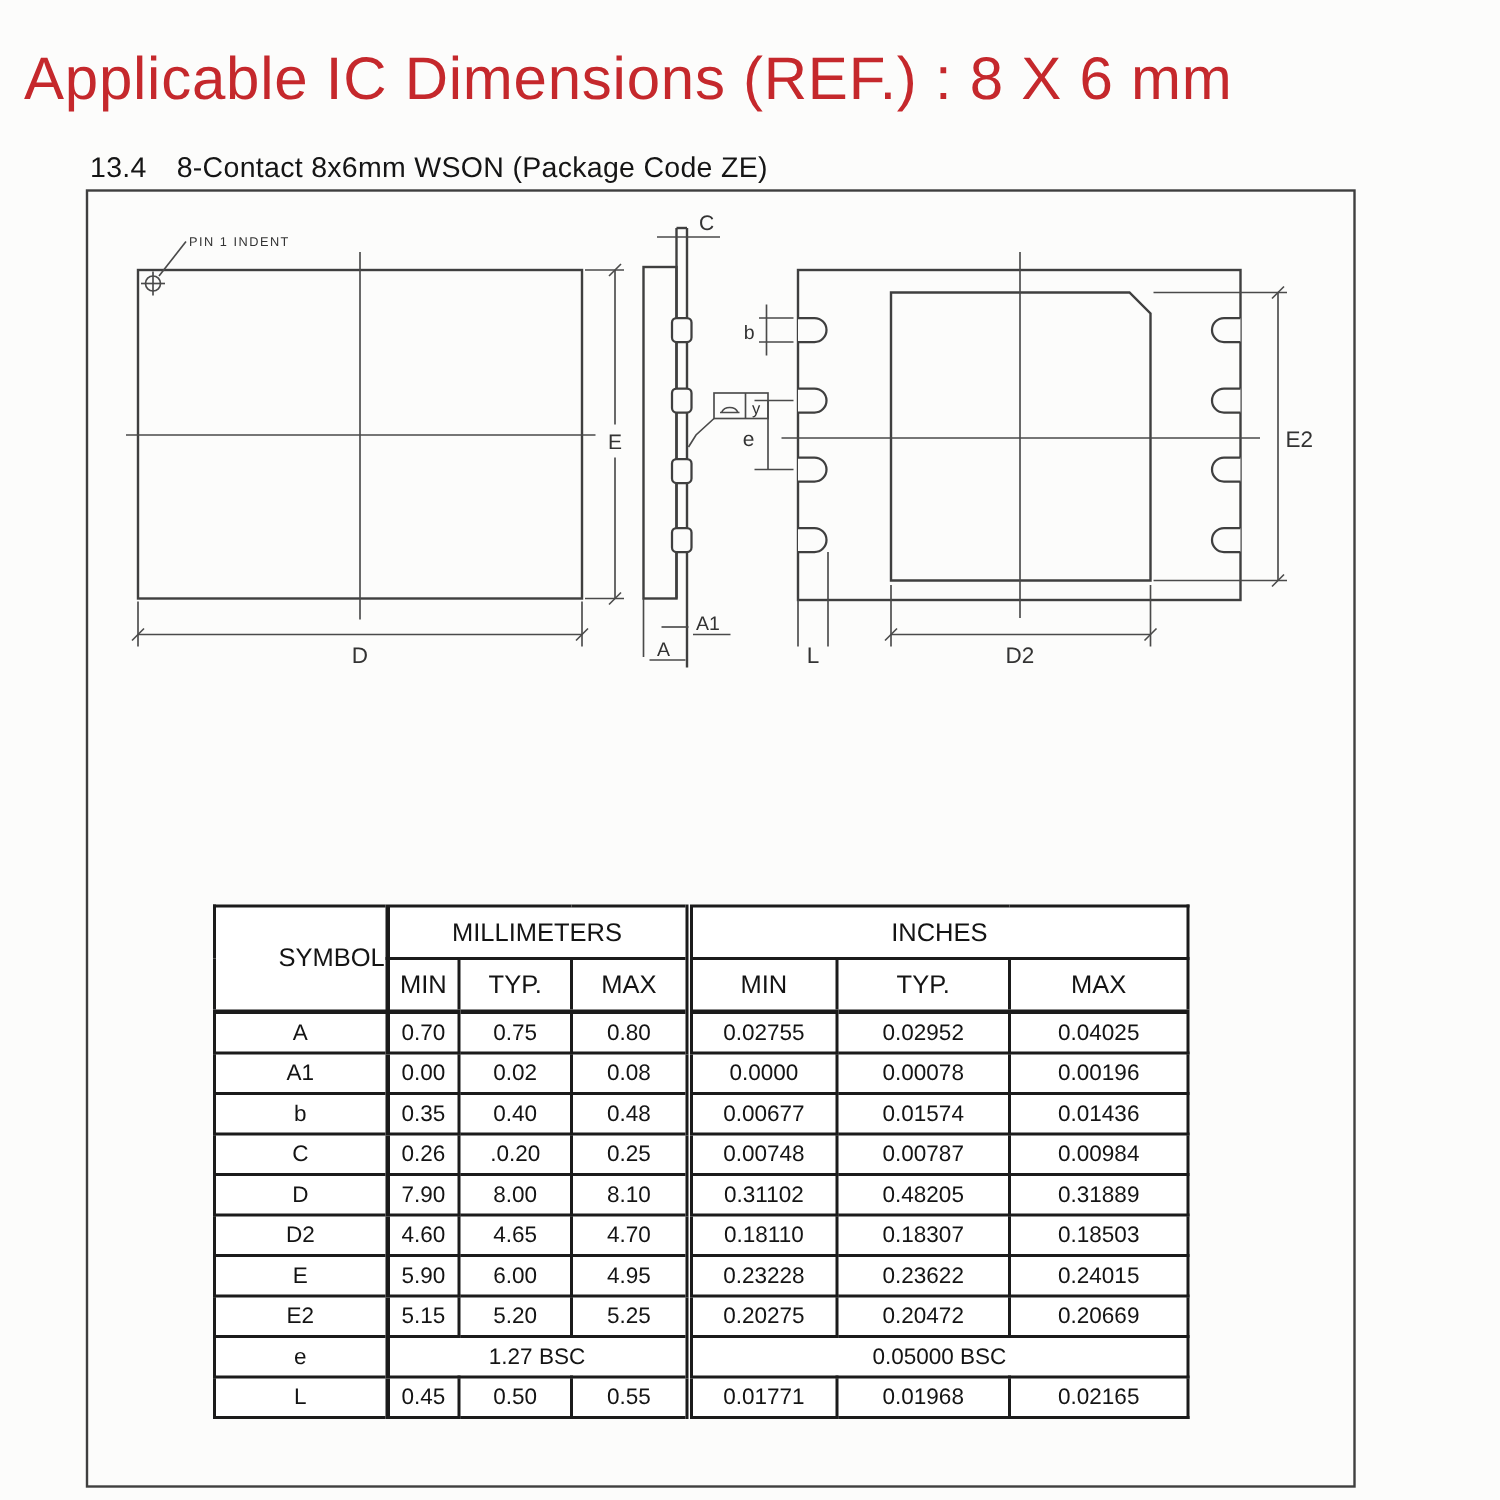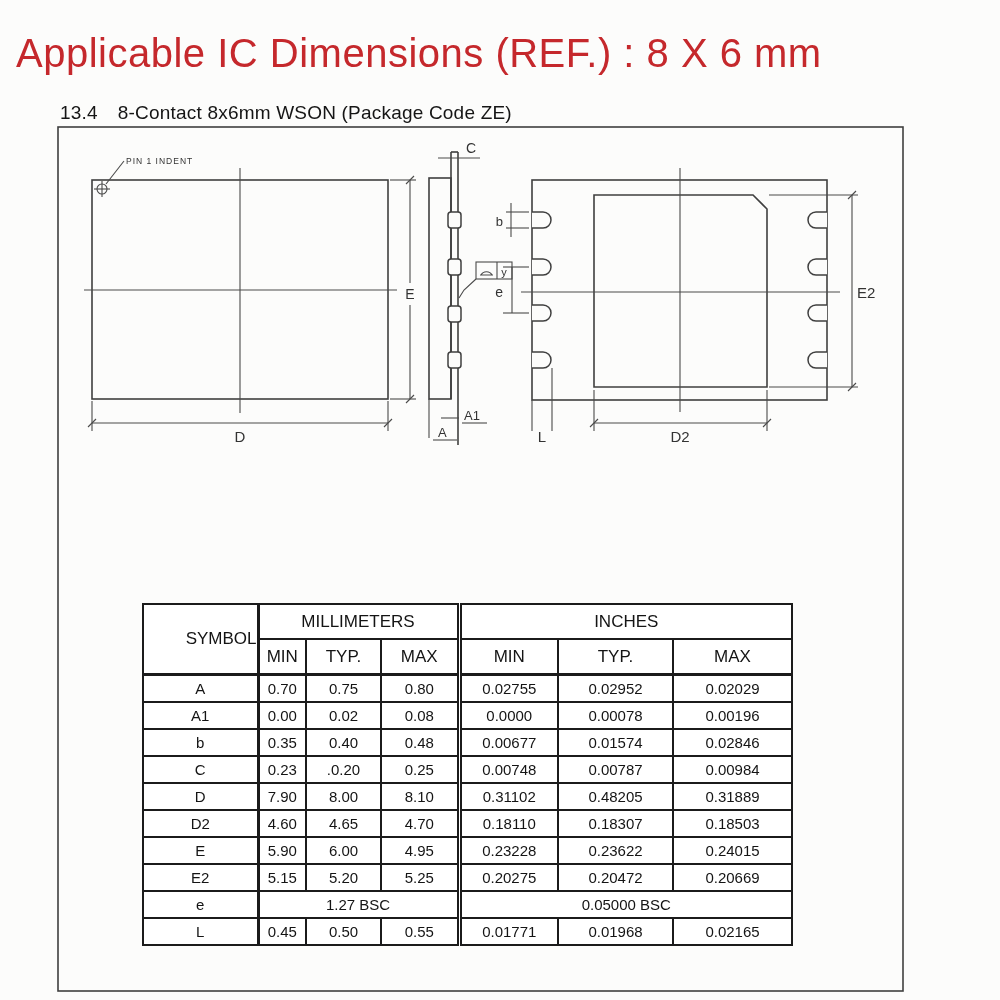--- a/index.html
+++ b/index.html
@@ -213,43 +213,43 @@
       </tr>
     </thead>
     <tbody id="dim-rows">
         <tr>
           <td class="sym b-thick">A</td>
           <td>0.70</td>
           <td>0.75</td>
           <td>0.80</td>
           <td class="b-double">0.02755</td>
           <td>0.02952</td>
-          <td>0.02029</td>
+          <td>0.04025</td>
         </tr>
         <tr>
           <td class="sym b-thick">A1</td>
           <td>0.00</td>
           <td>0.02</td>
           <td>0.08</td>
           <td class="b-double">0.0000</td>
           <td>0.00078</td>
           <td>0.00196</td>
         </tr>
         <tr>
           <td class="sym b-thick">b</td>
           <td>0.35</td>
           <td>0.40</td>
           <td>0.48</td>
           <td class="b-double">0.00677</td>
           <td>0.01574</td>
-          <td>0.02846</td>
+          <td>0.01436</td>
         </tr>
         <tr>
           <td class="sym b-thick">C</td>
-          <td>0.23</td>
+          <td>0.26</td>
           <td>.0.20</td>
           <td>0.25</td>
           <td class="b-double">0.00748</td>
           <td>0.00787</td>
           <td>0.00984</td>
         </tr>
         <tr>
           <td class="sym b-thick">D</td>
           <td>7.90</td>
           <td>8.00</td>

